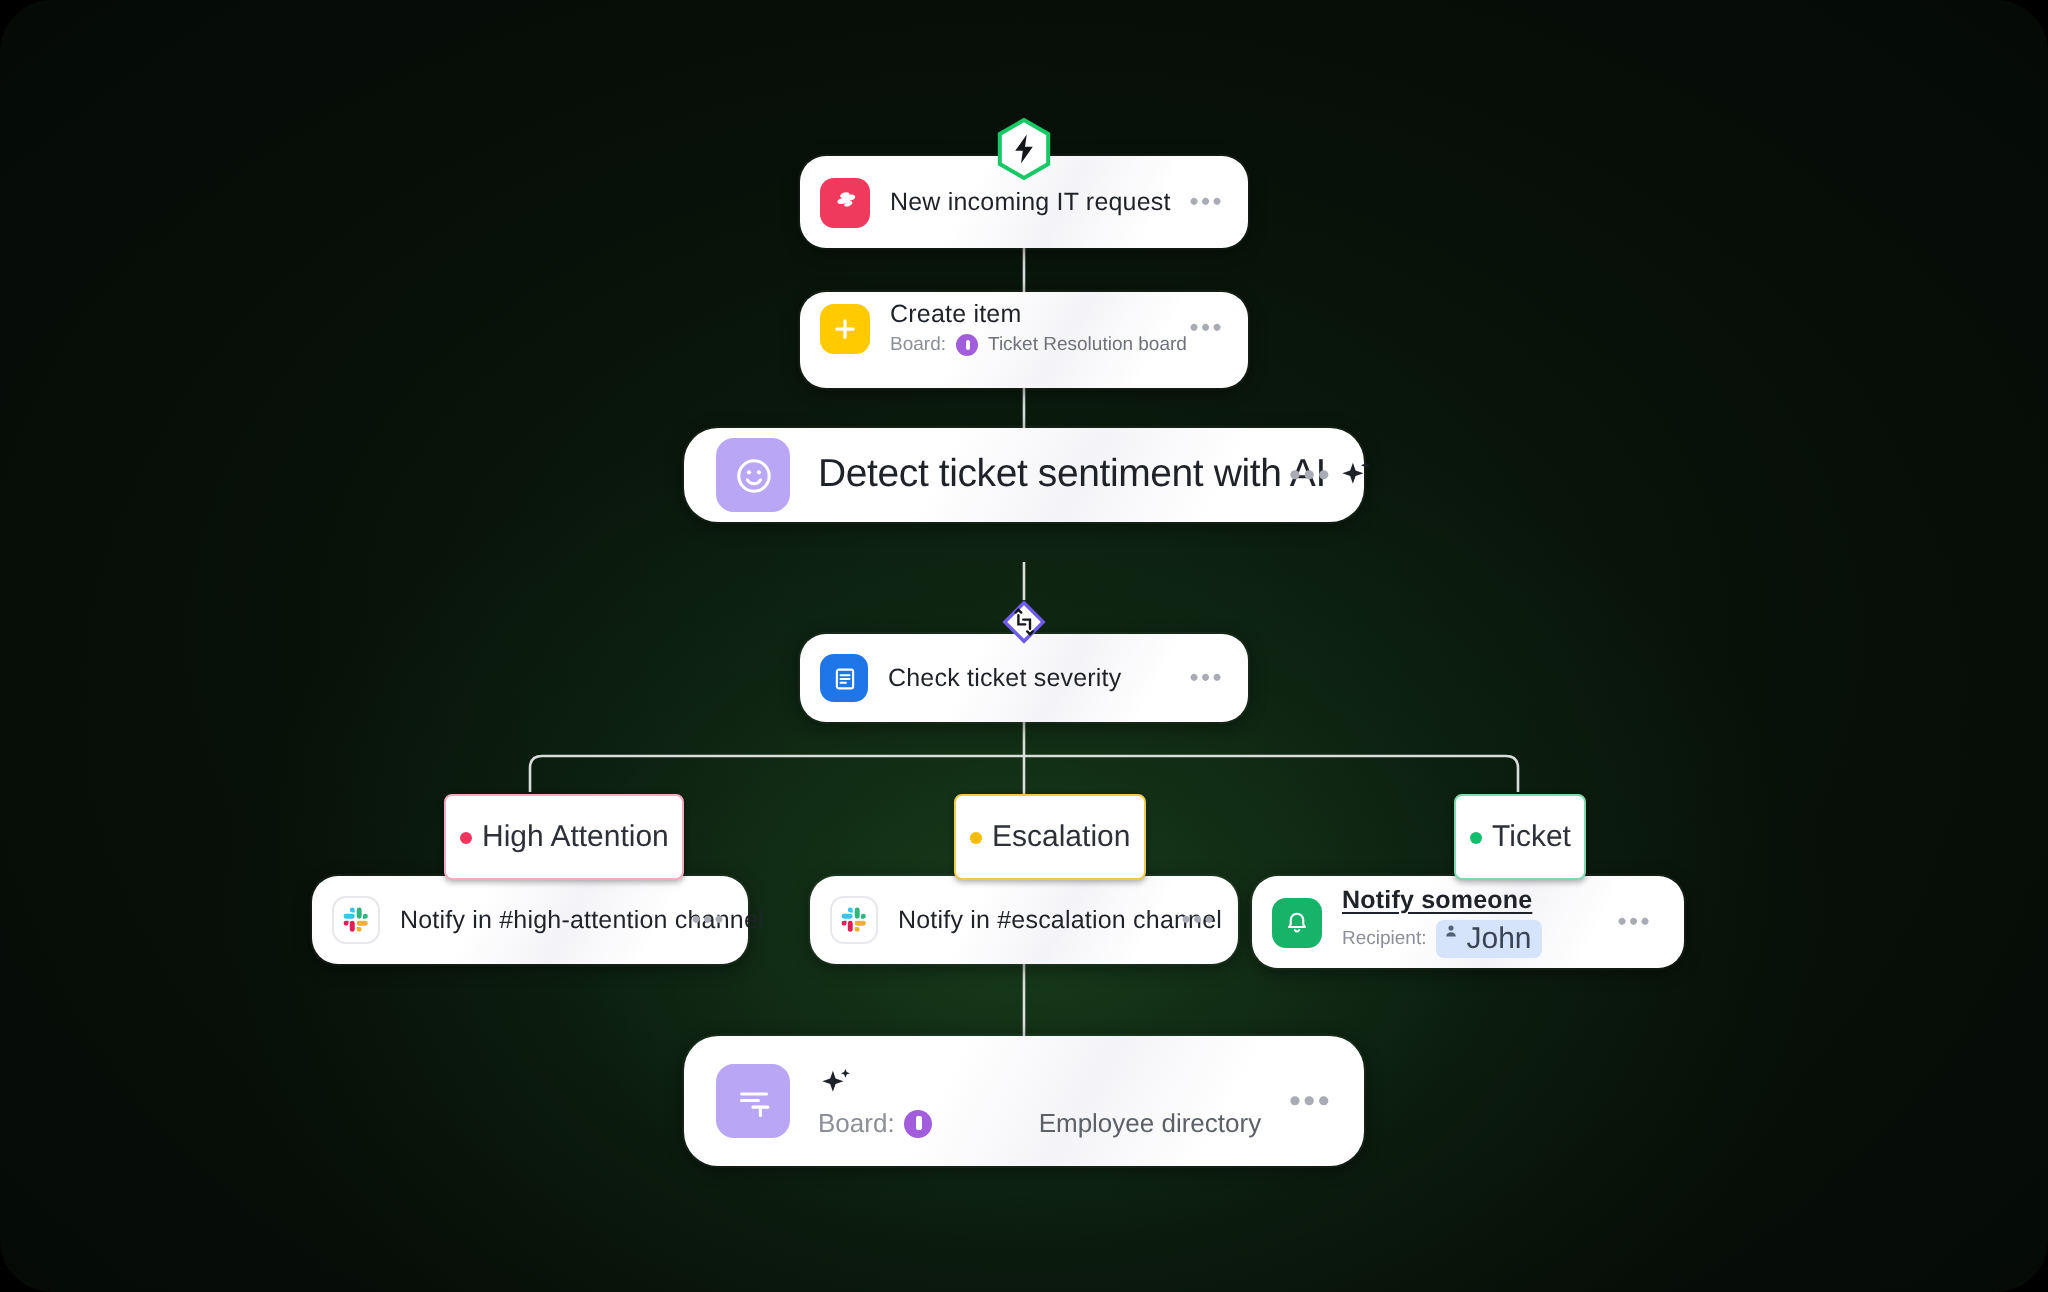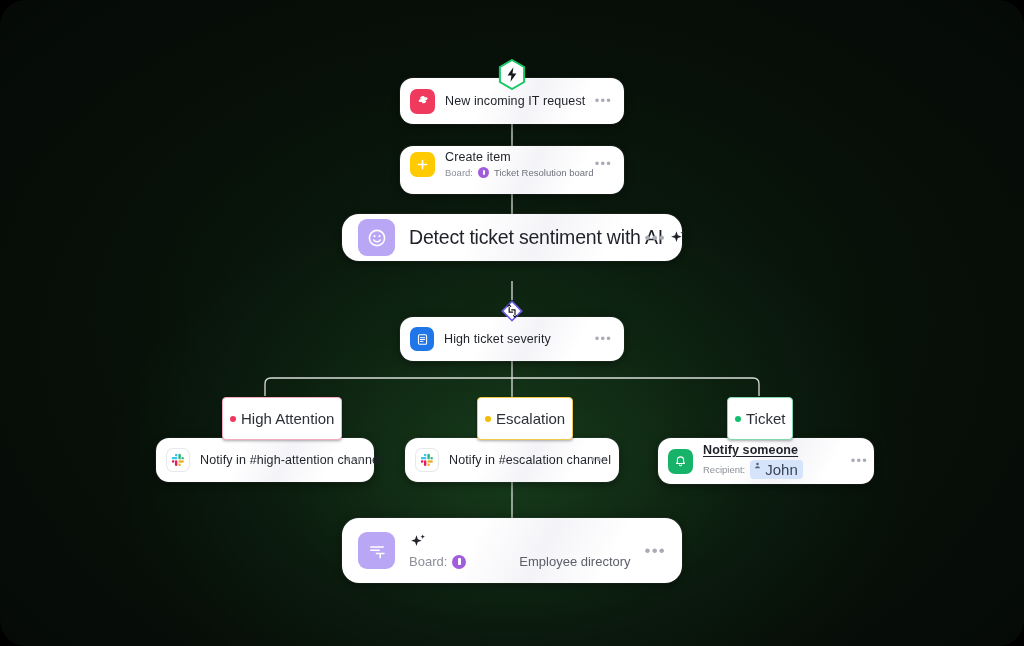--- a/index.html
+++ b/index.html
@@ -269,21 +269,21 @@
   </div>
 
   <div class="node" id="n-check" style="left:400px; top:317px; width:224px; height:44px; padding:0 10px 0 10px;">
     <div class="ico" style="width:24px; height:24px; background:#1f76e8; margin-right:10px;">
       <svg viewBox="0 0 24 24" width="15" height="15">
         <rect x="5.5" y="4.5" width="13" height="15" rx="1.6" fill="none" stroke="#ffffff" stroke-width="1.7"></rect>
         <path d="M8.4 9h7.2M8.4 12h7.2M8.4 15h4.4" stroke="#ffffff" stroke-width="1.5" stroke-linecap="round"></path>
       </svg>
     </div>
     <div class="body">
-      <div class="title">High ticket severity</div>
+      <div class="title">Check ticket severity</div>
     </div>
     <div class="dots">•••</div>
   </div>
 
   <div class="badge" style="left:222px; top:397px; border:1px solid #f7aabd;">
     <span class="dot" style="background:#f0365f;"></span>
     <span>High Attention</span>
   </div>
 
   <div class="badge" style="left:477px; top:397px; border:1px solid #f2c94c;">
@@ -319,21 +319,21 @@
         <path d="M17.2 9.2a1.85 1.85 0 1 1 1.85 1.85H17.2zM16.25 9.2a1.85 1.85 0 0 1-3.7 0V4.55a1.85 1.85 0 0 1 3.7 0z" fill="#2eb67d"></path>
         <path d="M14.4 17.2a1.85 1.85 0 1 1-1.85 1.85V17.2zM14.4 16.25a1.85 1.85 0 0 1 0-3.7h4.65a1.85 1.85 0 0 1 0 3.7z" fill="#ecb22e"></path>
       </svg>
     </div>
     <div class="body">
       <div class="title">Notify in #escalation channel</div>
     </div>
     <div class="dots">•••</div>
   </div>
 
-  <div class="node" id="n-notify" style="left:658px; top:438px; width:216px; height:46px; padding:0 4px 0 10px;">
+  <div class="node" id="n-notify" style="left:626px; top:438px; width:216px; height:46px; padding:0 14px 0 10px;">
     <div class="ico" style="width:25px; height:25px; background:#17b368; margin-right:10px;">
       <svg viewBox="0 0 24 24" width="15" height="15">
         <path d="M12 4.6a5 5 0 0 0-5 5v3.4l-1.3 2.2h12.6L17 13V9.6a5 5 0 0 0-5-5z" fill="none" stroke="#ffffff" stroke-width="1.7" stroke-linejoin="round"></path>
         <path d="M10.3 17.6a1.8 1.8 0 0 0 3.4 0" fill="none" stroke="#ffffff" stroke-width="1.7" stroke-linecap="round"></path>
       </svg>
     </div>
     <div class="body">
       <div class="title ul">Notify someone</div>
       <div class="sub">
         <span>Recipient:</span>

